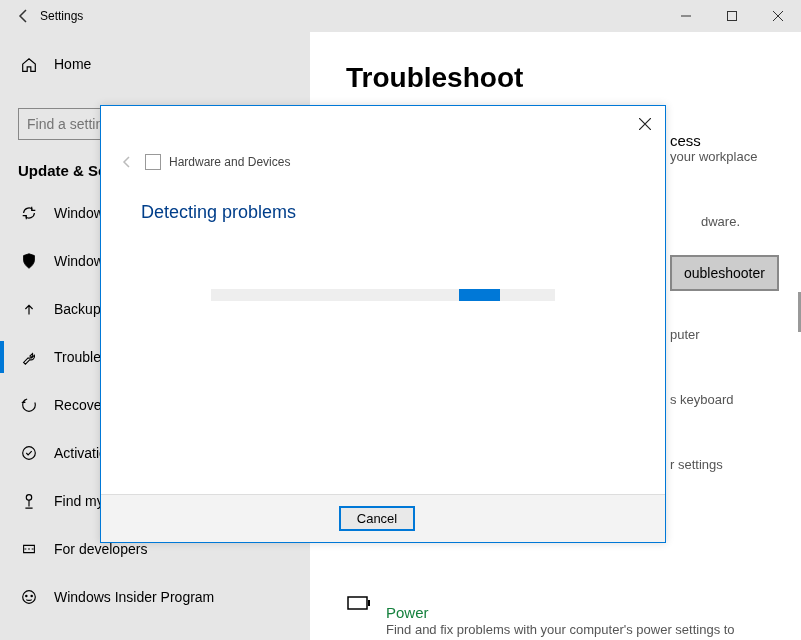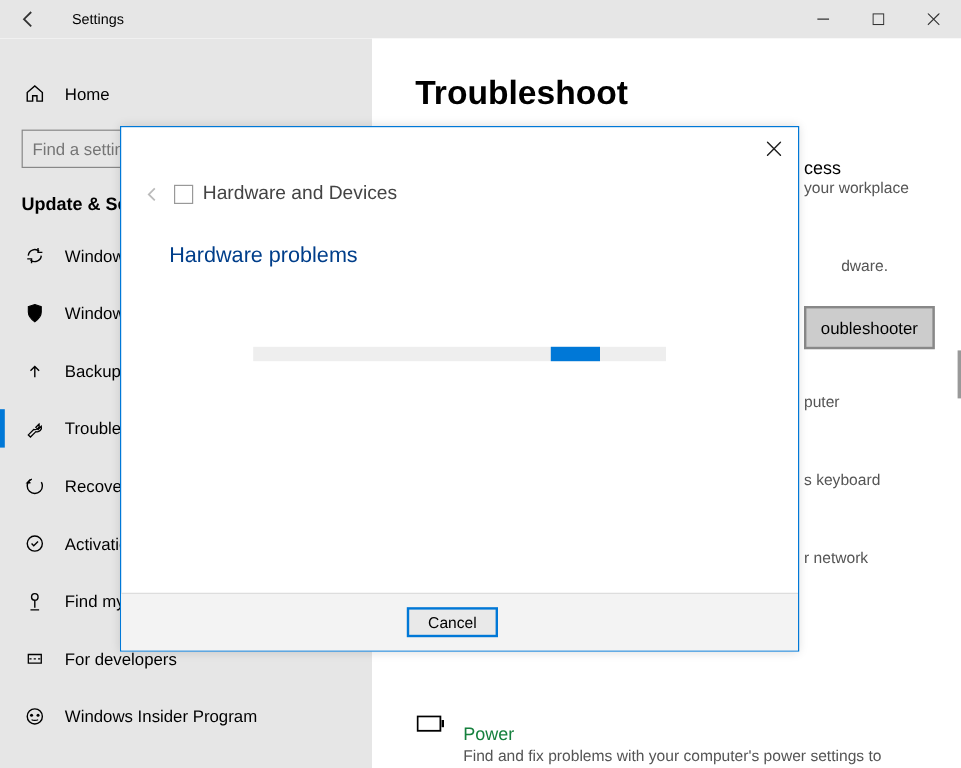--- a/index.html
+++ b/index.html
@@ -2,29 +2,29 @@
 <html><head>
 <meta charset="utf-8">
 <style>
   * { box-sizing: border-box; margin: 0; padding: 0; font-family: "Segoe UI", Arial, sans-serif; }
   body { width: 801px; height: 640px; overflow: hidden; background: #fff; position: relative; }
 
   
   .settings-window { width: 801px; height: 640px; display: flex; flex-direction: column; }
   .titlebar { height: 32px; display: flex; align-items: center; padding-left: 8px; background: #e6e6e6; }
   .titlebar .back { width: 32px; height: 32px; display:flex; align-items:center; justify-content:center; color:#000; }
-  .titlebar .title { font-size: 12px; margin-left: 20px; }
+  .titlebar .title { font-size: 12px; margin-left: 0; }
   .titlebar .spacer { flex: 1; }
   .titlebar .win-controls { display: flex; }
   .titlebar .win-btn { width: 46px; height: 32px; display:flex; align-items:center; justify-content:center; font-size:10px; color:#555;}
   .body { flex: 1; display: flex; overflow: hidden; }
 
   
   .sidebar { width: 310px; background: #e6e6e6; padding: 24px 0 0 0; display:flex; flex-direction:column; overflow:hidden;}
-  .sidebar .home { display:flex; align-items:center; padding: 0 20px; height: 44px; font-size: 14px; }
+  .sidebar .home { display:flex; padding: 0 20px; height: 44px; font-size: 14px; }
   .sidebar .home svg { margin-right: 16px; }
   .searchbox { margin: 8px 10px 0 18px; height: 32px; border: 1px solid #888; background:#e6e6e6; display:flex; align-items:center; padding: 0 8px;}
   .searchbox input { flex:1; border:none; background:transparent; outline:none; font-size:14px; color:#333;}
   .section-title { font-weight:600; font-size:15px; padding: 22px 20px 10px 18px;}
   .nav { list-style:none; }
   .nav li { display:flex; align-items:center; height:48px; padding: 0 20px; font-size:14px; color:#000; position:relative;}
   .nav li svg { margin-right: 16px; flex-shrink:0;}
   .nav li.active::before { content:""; position:absolute; left:0; top:8px; bottom:8px; width:4px; background:#0078d7;}
   .sidebar .scroll-container { overflow-y:auto; flex:1;}
 
@@ -40,21 +40,21 @@
   .run-btn { margin-top:10px; margin-left:40px; padding:8px 12px; background:#ccc; border:2px solid #888; font-size:14px; display:inline-block;}
   .main-scroll { position:absolute; right:0; top:260px; width:3px; height:40px; background:#999;}
 
   
   .overlay { position:absolute; inset:0; }
   .dialog { position:absolute; left:100px; top:105px; width:566px; height:438px; background:#fff; border:1px solid #0078d7; box-shadow: 0 0 8px rgba(0,0,0,0.15);}
   .dlg-close { position:absolute; right:6px; top:4px; width:28px; height:28px; display:flex; align-items:center; justify-content:center; font-size:14px; color:#222;}
   .dlg-header { display:flex; align-items:center; padding: 46px 20px 0 16px; font-size:12px; color:#444;}
   .dlg-back { width:20px; height:20px; display:flex; align-items:center; justify-content:center; color:#aaa; margin-right:8px;}
   .dlg-icon { width:16px; height:16px; border:1px solid #999; margin-right:8px; display:inline-block;}
-  .dlg-title { font-size:16px;text-align:center;}
+  .dlg-title { font-size:12px;text-align:center;}
   .dlg-heading { font-size:18px; color:#003e8a; padding: 30px 40px 0 40px;}
   .progress { margin: 66px 110px 0 110px; height:12px; background:#eee; position:relative;}
   .progress .pfill { position:absolute; left:72%; width:12%; top:0; bottom:0; background:#0078d7;}
   .dlg-footer { position:absolute; left:0; right:0; bottom:0; height:48px; border-top:1px solid #ddd; background:#f3f3f3; display:flex; align-items:center; justify-content:center; padding-right:12px;}
   .dlg-footer button { padding: 3px 16px; font-size:13px; background:#e9e9e9; border:2px solid #0078d7; }
 </style>
 </head>
 <body>
 
 <div class="settings-window">
@@ -174,21 +174,21 @@
         <div style="font-size:13px;color:#555;">your workplace</div>
         <div style="height:50px"></div>
         <div style="font-size:13px;color:#555;text-align:center;">dware.</div>
         <div style="height:16px"></div>
         <div class="run-btn" style="margin-left:0;">oubleshooter</div>
         <div style="height:36px"></div>
         <div style="font-size:13px;color:#555;">puter</div>
         <div style="height:50px"></div>
         <div style="font-size:13px;color:#555;">s keyboard</div>
         <div style="height:50px"></div>
-        <div style="font-size:13px;color:#555;">r network</div>
+        <div style="font-size:13px;color:#555;">r settings</div>
       </div>
 
       <div class="troubleshoot-item" style="position:absolute; left:36px; top:556px; right:30px;">
         <div class="ti-header">
           <div class="ti-icon">
             <svg width="24" height="14" viewBox="0 0 24 14">
                 <rect x="1" y="1" width="19" height="12" stroke="#000" fill="none" stroke-width="1.5"></rect>
                 <rect x="21" y="4" width="2" height="6" fill="#000"></rect>
               </svg>
           </div>
@@ -214,21 +214,21 @@
     </div>
     <div class="dlg-header">
       <div class="dlg-back">
         <svg width="14" height="14" viewBox="0 0 14 14">
             <path d="M9 2 L4 7 L9 12" stroke="#bbb" fill="none" stroke-width="1.5"></path>
           </svg>
       </div>
       <span class="dlg-icon"></span>
       <span class="dlg-title">Hardware and Devices</span>
     </div>
-    <div class="dlg-heading">Hardware problems</div>
+    <div class="dlg-heading">Detecting problems</div>
     <div class="progress">
       <div class="pfill"></div>
     </div>
     <div class="dlg-footer">
       <button>Cancel</button>
     </div>
   </div>
 </div>
 
 </body></html>

